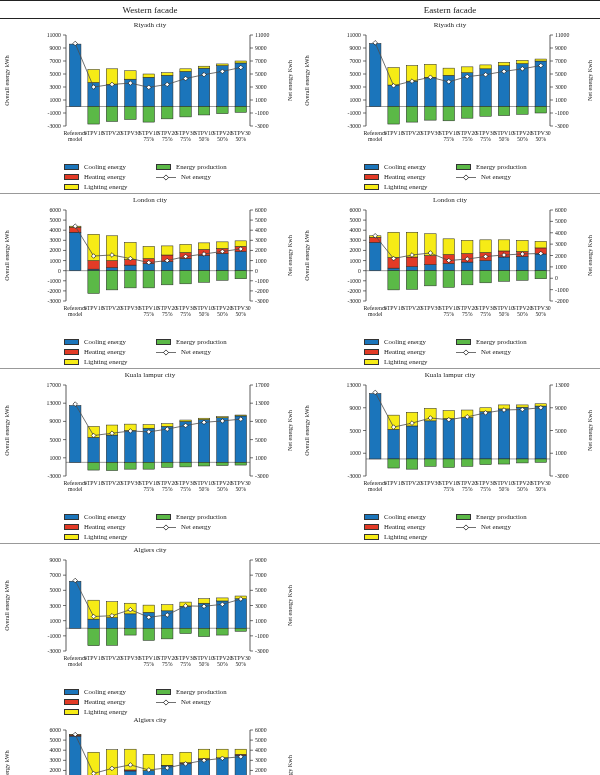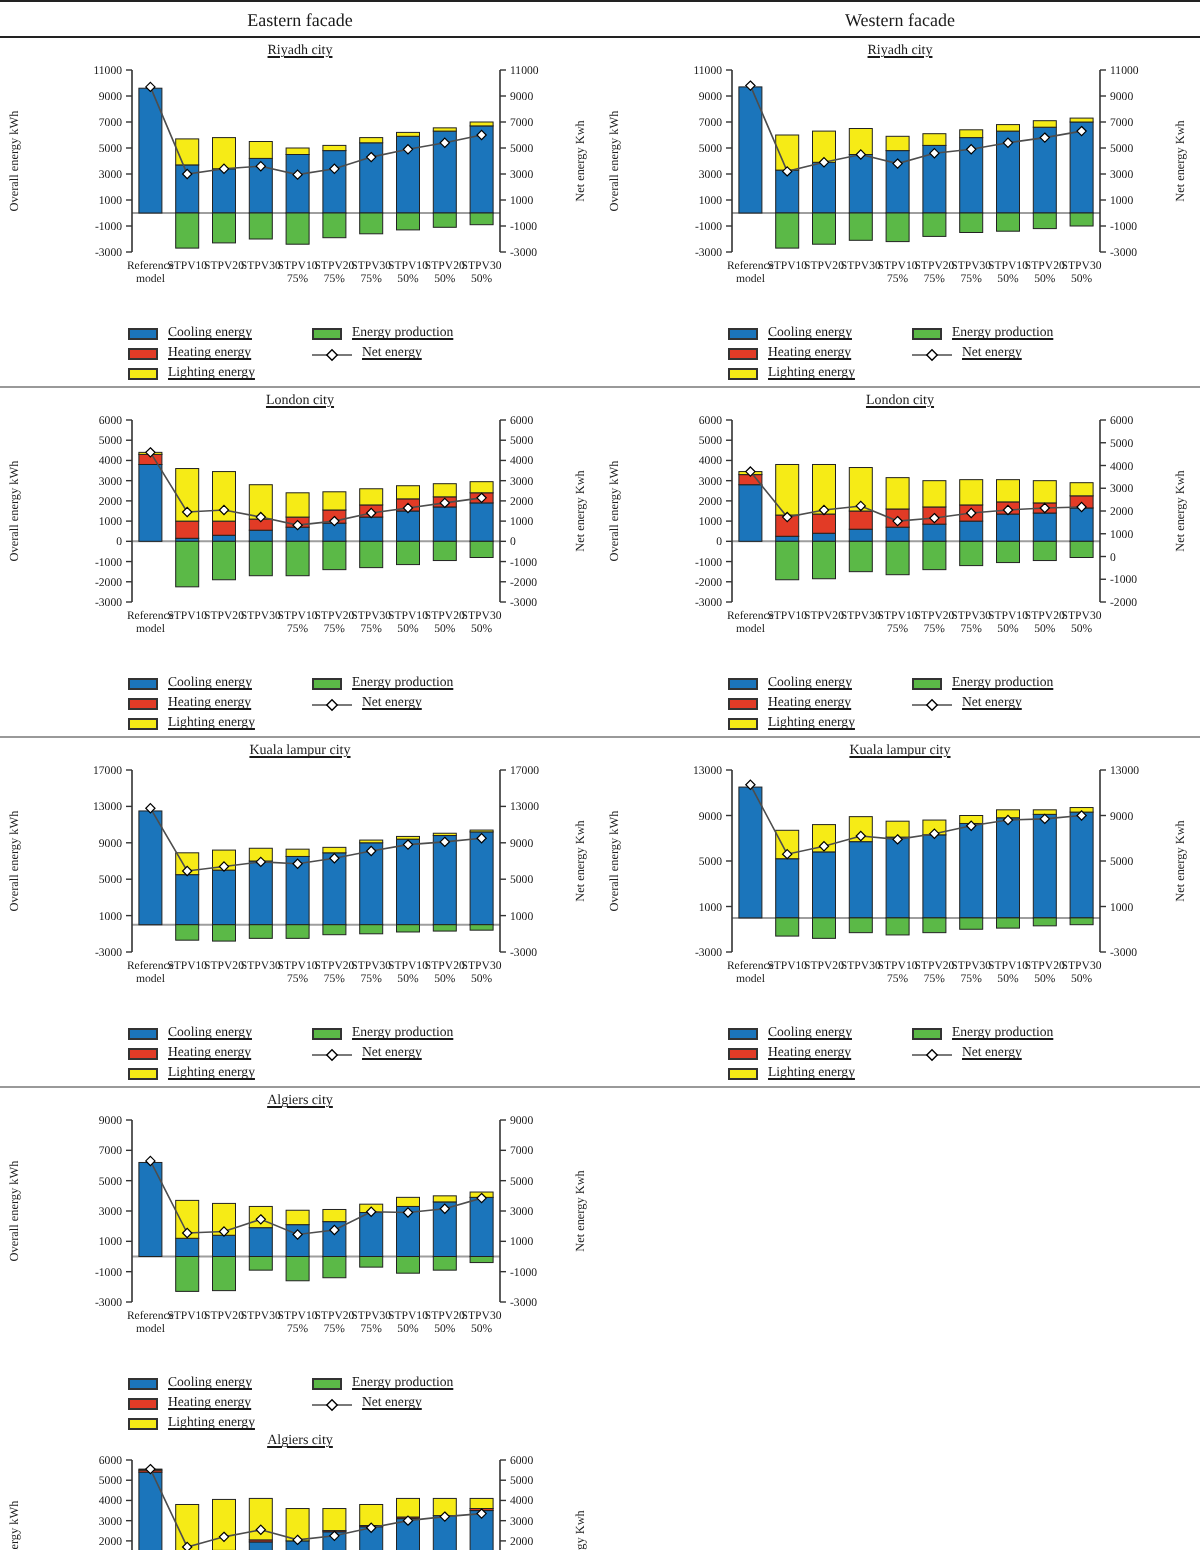--- a/index.html
+++ b/index.html
@@ -4,36 +4,36 @@
 <style>
   html,body{margin:0;padding:0;background:#fff;}
   body{width:600px;height:775px;overflow:hidden;
        font-family:"Liberation Serif","DejaVu Serif",serif;color:#1a1a1a;}
   .hdr{display:flex;border-top:1.5px solid #222;border-bottom:1.5px solid #222;
        height:17px;align-items:center;}
   .hcell{flex:1;text-align:center;font-size:9px;}
   .grid{display:block;}
   .row{display:flex;border-bottom:1px solid #999;padding:2px 0 2px;}
   .row:last-child{border-bottom:2px solid #222;flex-direction:column;}
-  .cell{width:300px;text-decoration:underline;}
+  .cell{width:300px;}
   .ctitle{text-align:center;font-size:7px;line-height:9px;height:9px;}
   svg.plot{display:block;width:300px;height:132px;}
   .legend{display:flex;padding-left:64px;margin-top:1px;}
   .lcol{display:flex;flex-direction:column;gap:2px;}
   .lcol1{width:92px;}
   .litem{display:flex;align-items:center;gap:5px;font-size:6.8px;line-height:8px;}
   .swatch{display:inline-block;width:15px;height:6px;border:0.6px solid #333;box-sizing:border-box;}
   text{font-family:"Liberation Serif","DejaVu Serif",serif;fill:#1a1a1a;}
 </style>
 </head>
 <body>
 
 <div class="hdr">
+  <div class="hcell">Western facade</div>
   <div class="hcell">Eastern facade</div>
-  <div class="hcell">Western facade</div>
 </div>
 
 <div class="grid">
   <div class="row">
     <div class="cell">
       <div class="ctitle">Riyadh city</div>
       <svg class="plot" viewBox="0 0 300 132">
           <line x1="66" y1="76.5" x2="250" y2="76.5" stroke="#9E9E9E" stroke-width="1"></line>
           <g>
             <line x1="66" y1="5" x2="66" y2="96" stroke="#333333" stroke-width="0.8"></line>

